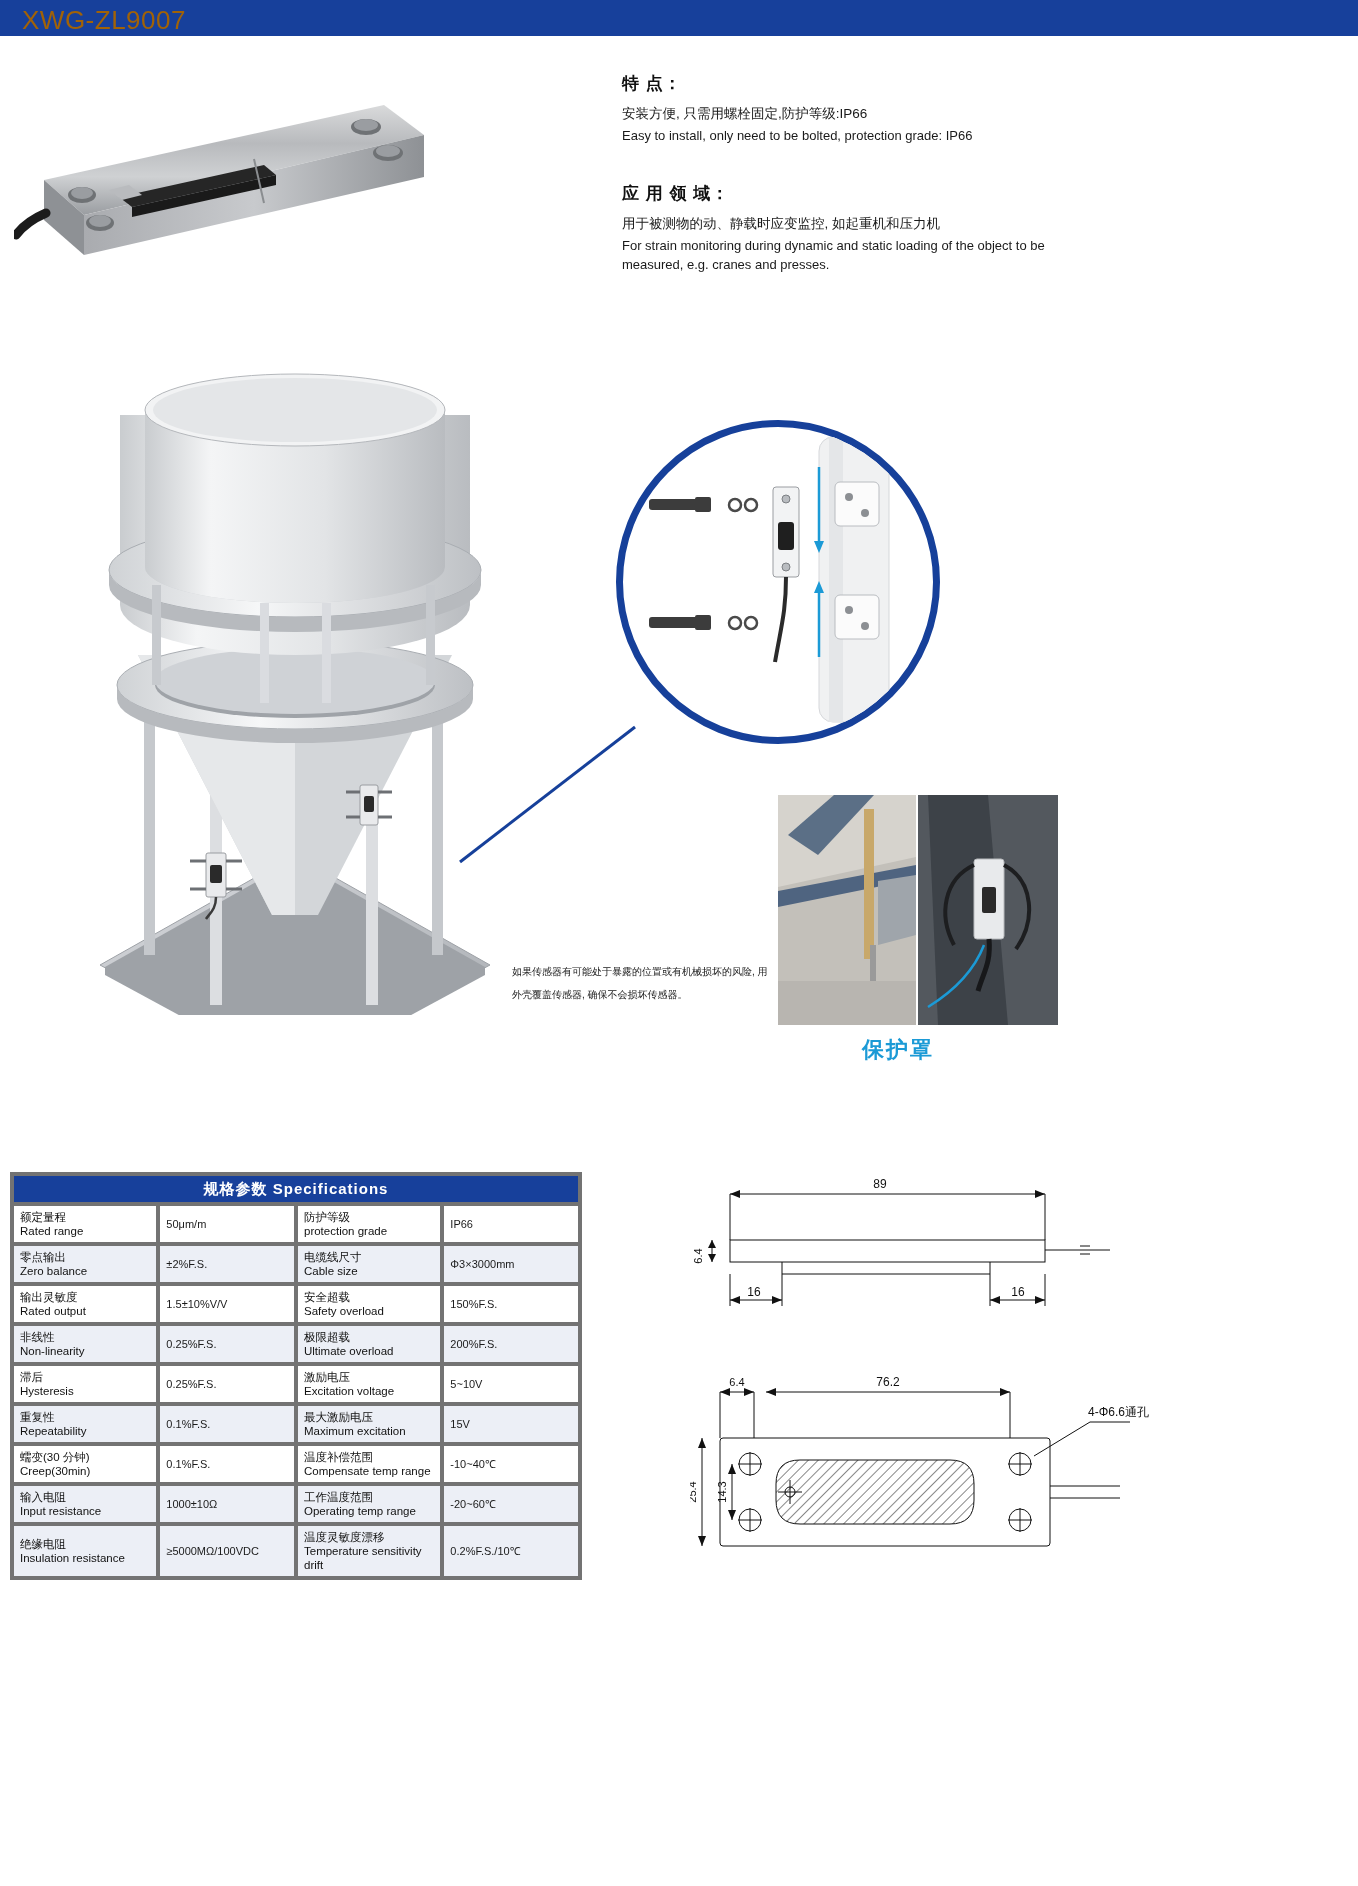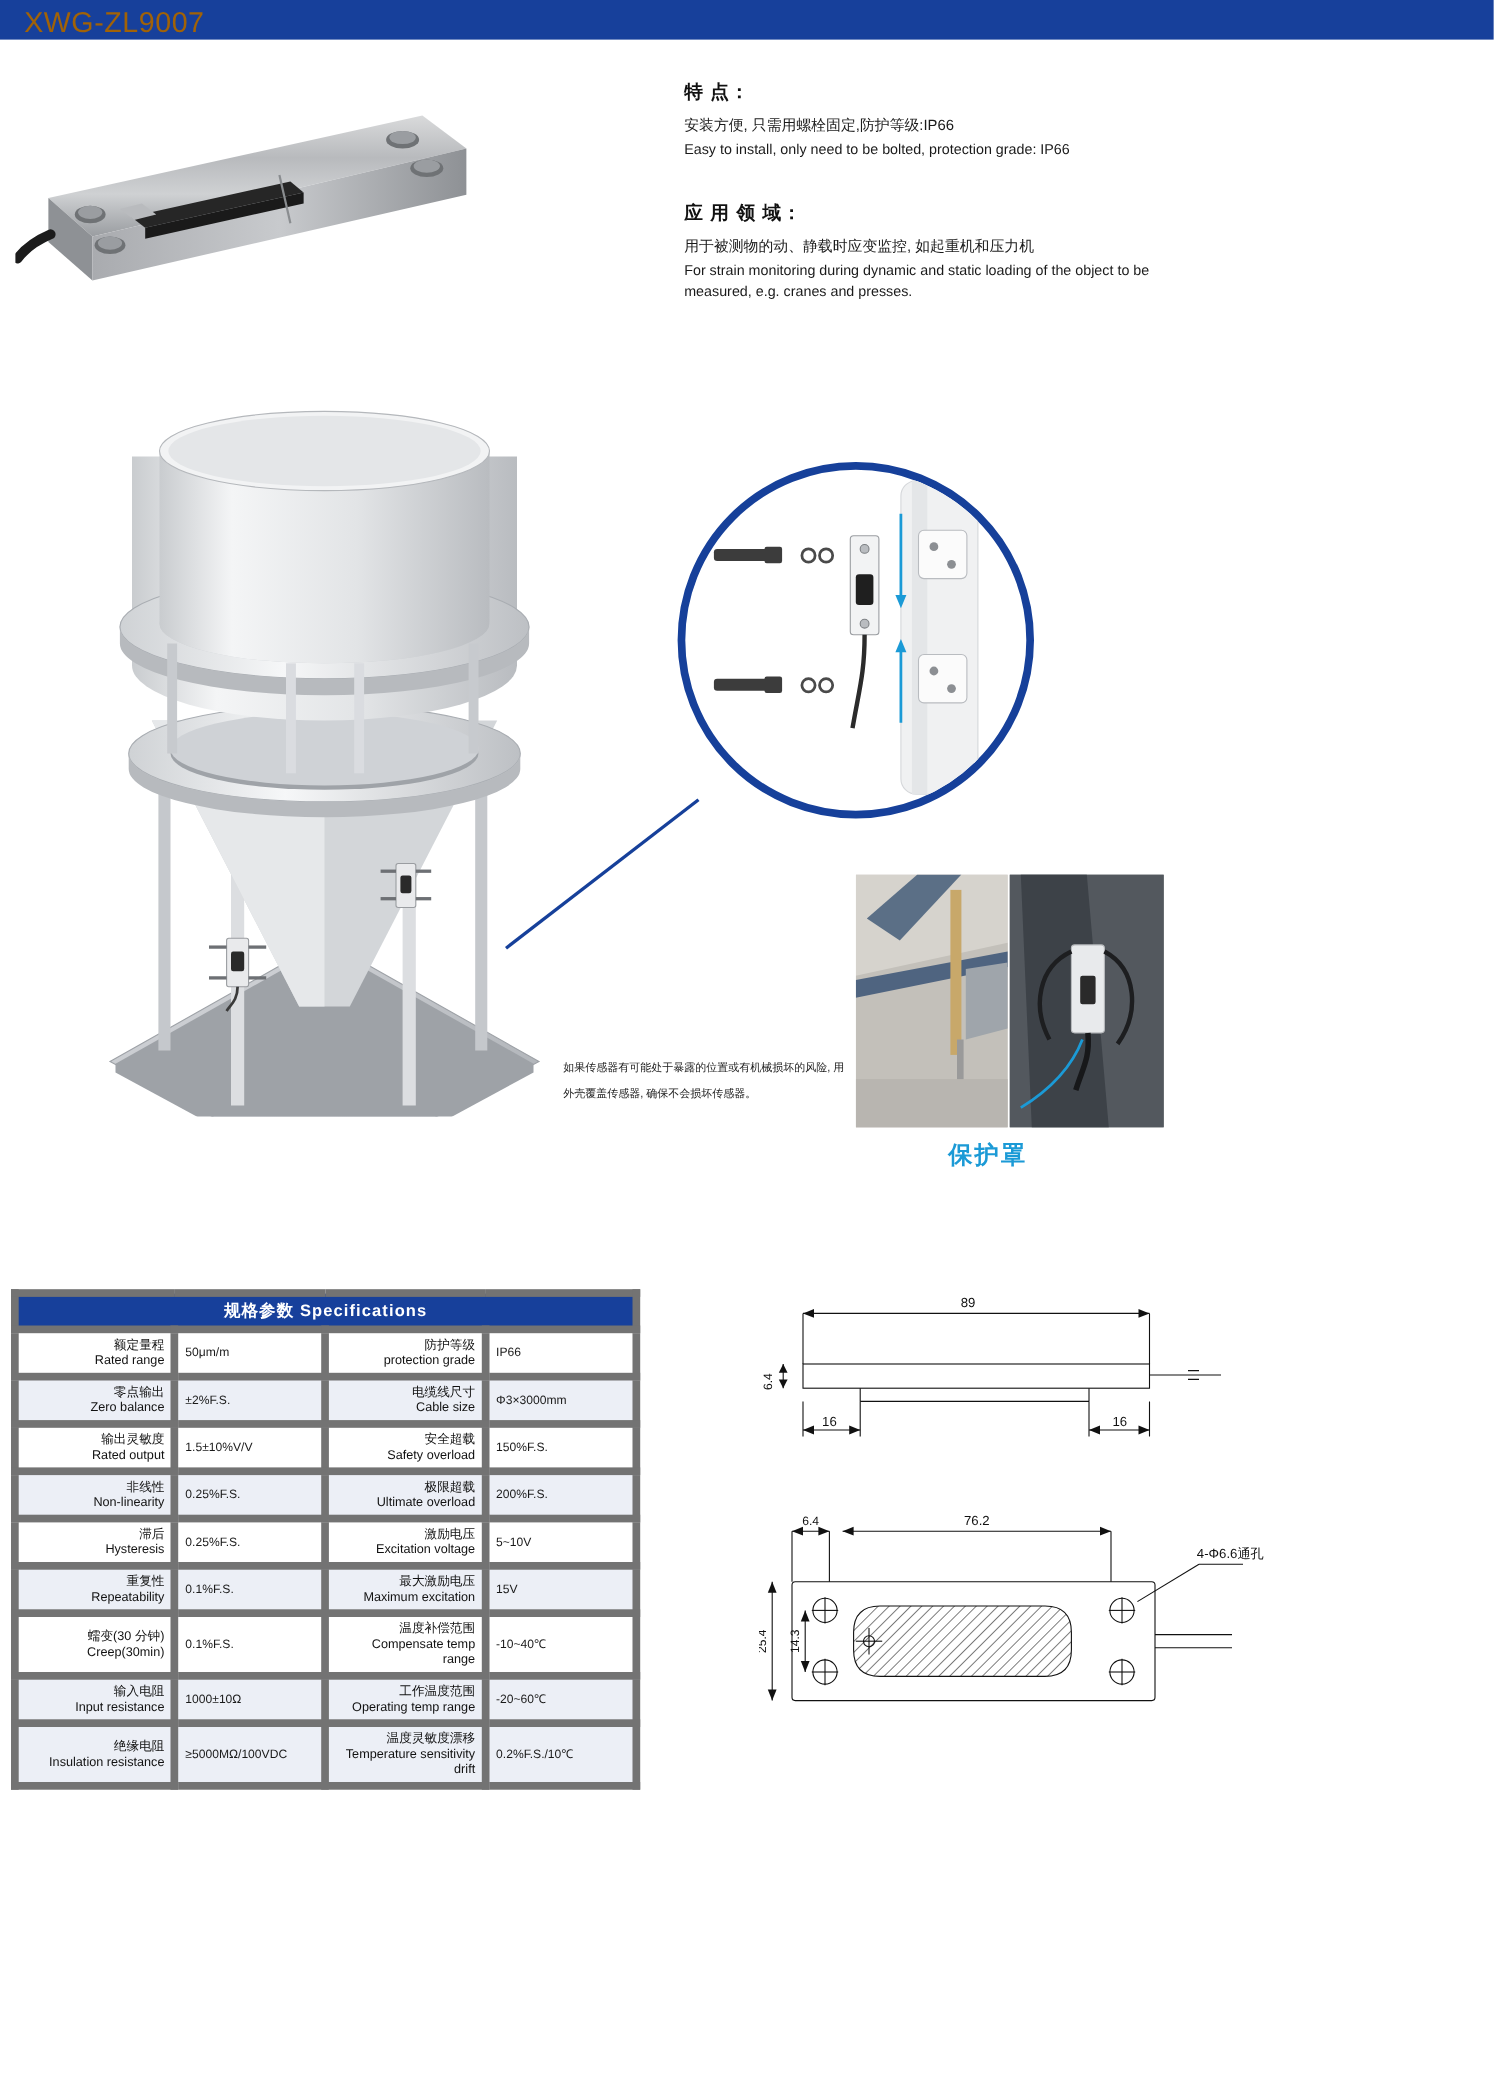--- a/index.html
+++ b/index.html
@@ -65,26 +65,26 @@
   .spec-table{
     position:absolute;left:10px;top:1172px;width:572px;
     border-collapse:collapse;
     font-size:11px;
   }
   .spec-table .thead td{
     background:#17409b;color:#fff;text-align:center;
     font-size:15px;font-weight:bold;padding:6px 0;letter-spacing:1px;
   }
   .spec-table td{
-    border:7px solid #737373;
+    border:4px solid #737373;
     padding:4px 6px;
     vertical-align:middle;
     line-height:14px;
   }
-  .spec-table td.label{width:118px;background:#fff;text-align:right;}
+  .spec-table td.label{width:118px;background:#fff;}
   .spec-table td.value{width:110px;background:#fff;}
   .spec-table tr.alt td{background:#eceff6;}
   .cn{display:block;font-size:11.5px;color:#111;}
   .en{display:block;font-size:11.5px;color:#111;}
   
   .drawing-top{
     position:absolute;left:690px;top:1168px;width:430px;height:170px;
   }
   .drawing-bottom{
     position:absolute;left:690px;top:1360px;width:500px;height:260px;

